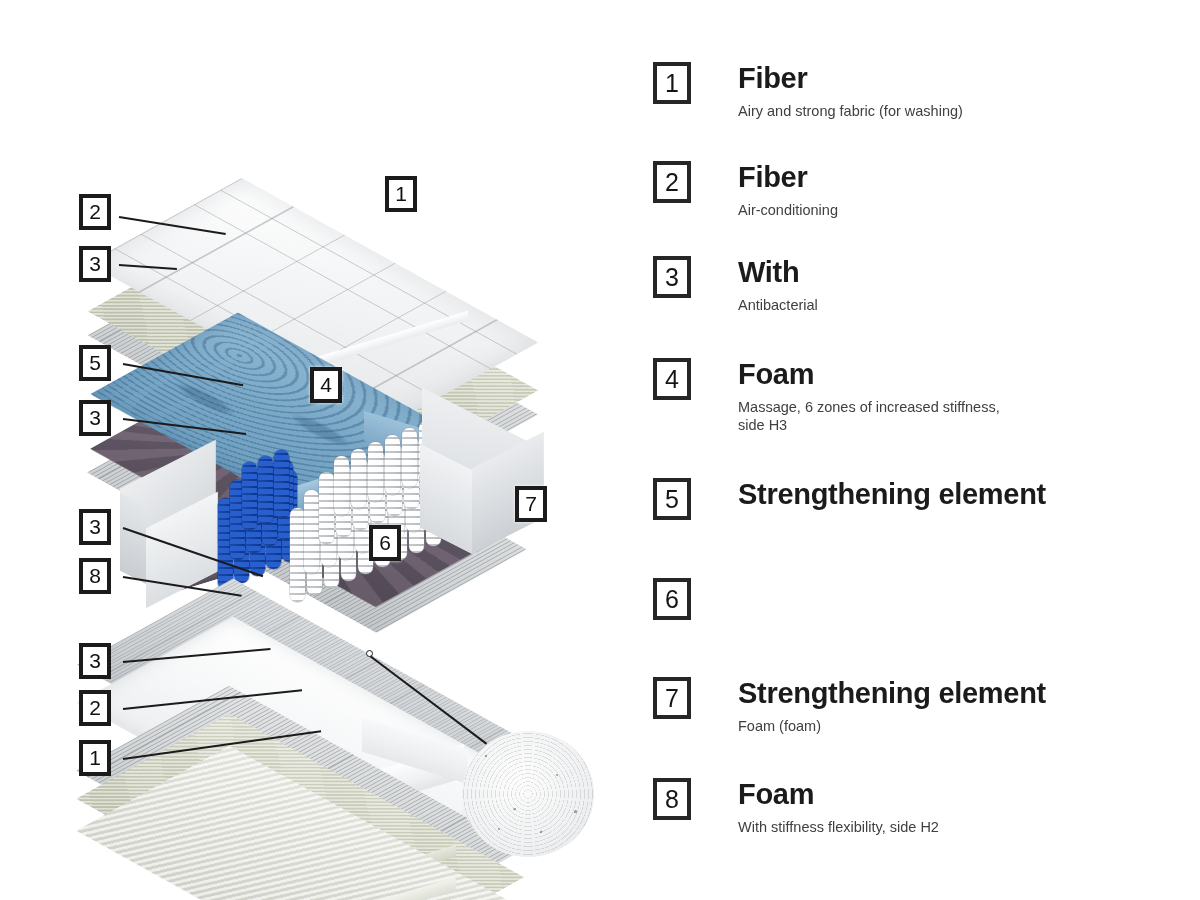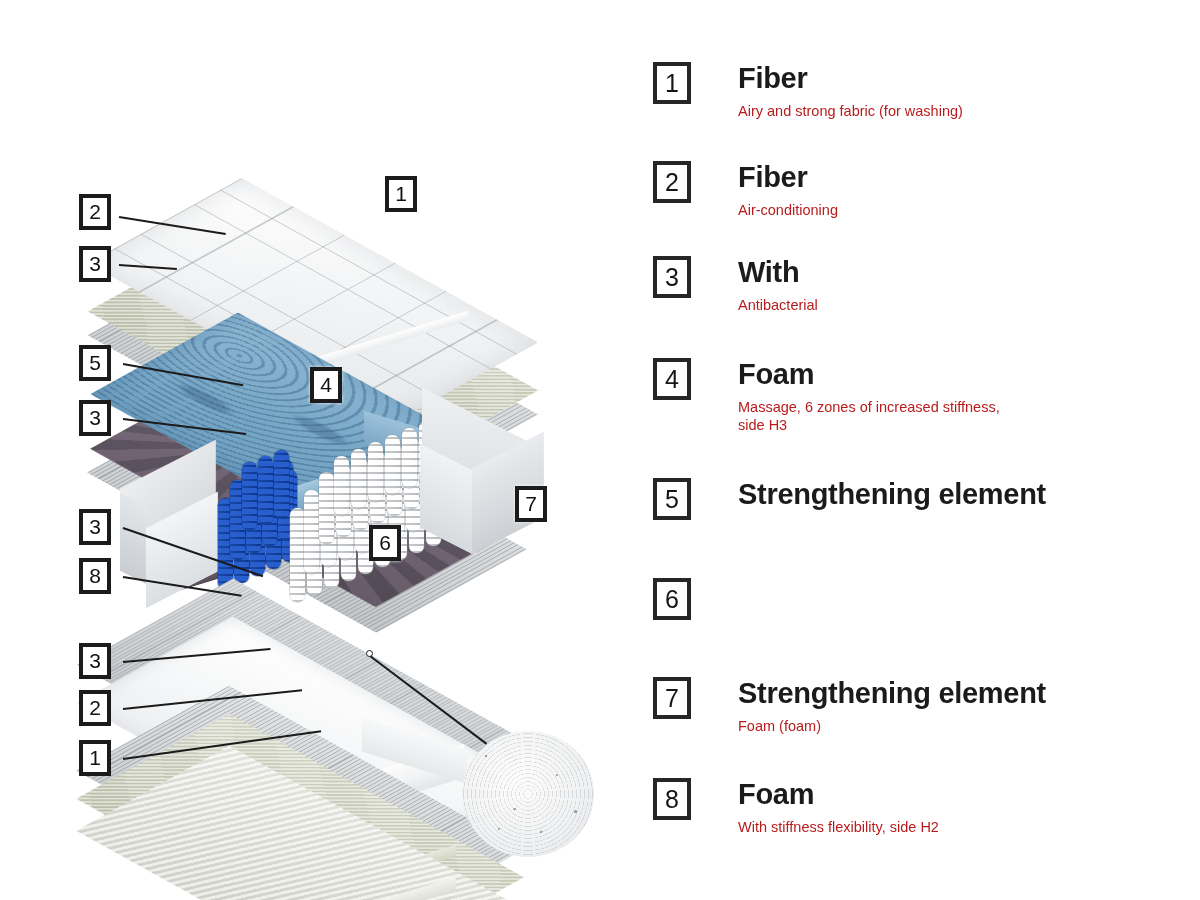--- a/index.html
+++ b/index.html
@@ -61,21 +61,21 @@
     font-size: 29px;
     font-weight: bold;
     line-height: 33px;
     color: #1b1b1b;
     letter-spacing: -0.3px;
     white-space: nowrap;
   }
   .legend-sub {
     font-size: 14.5px;
     line-height: 18px;
-    color: #b91c1c;
+    color: #404040;
     margin-top: 7px;
     white-space: pre-line;
   }
 
   
   .callout {
     position: absolute;
     width: 32px; height: 36px;
     border: 4px solid #1b1b1b;
     background: #ffffff;

